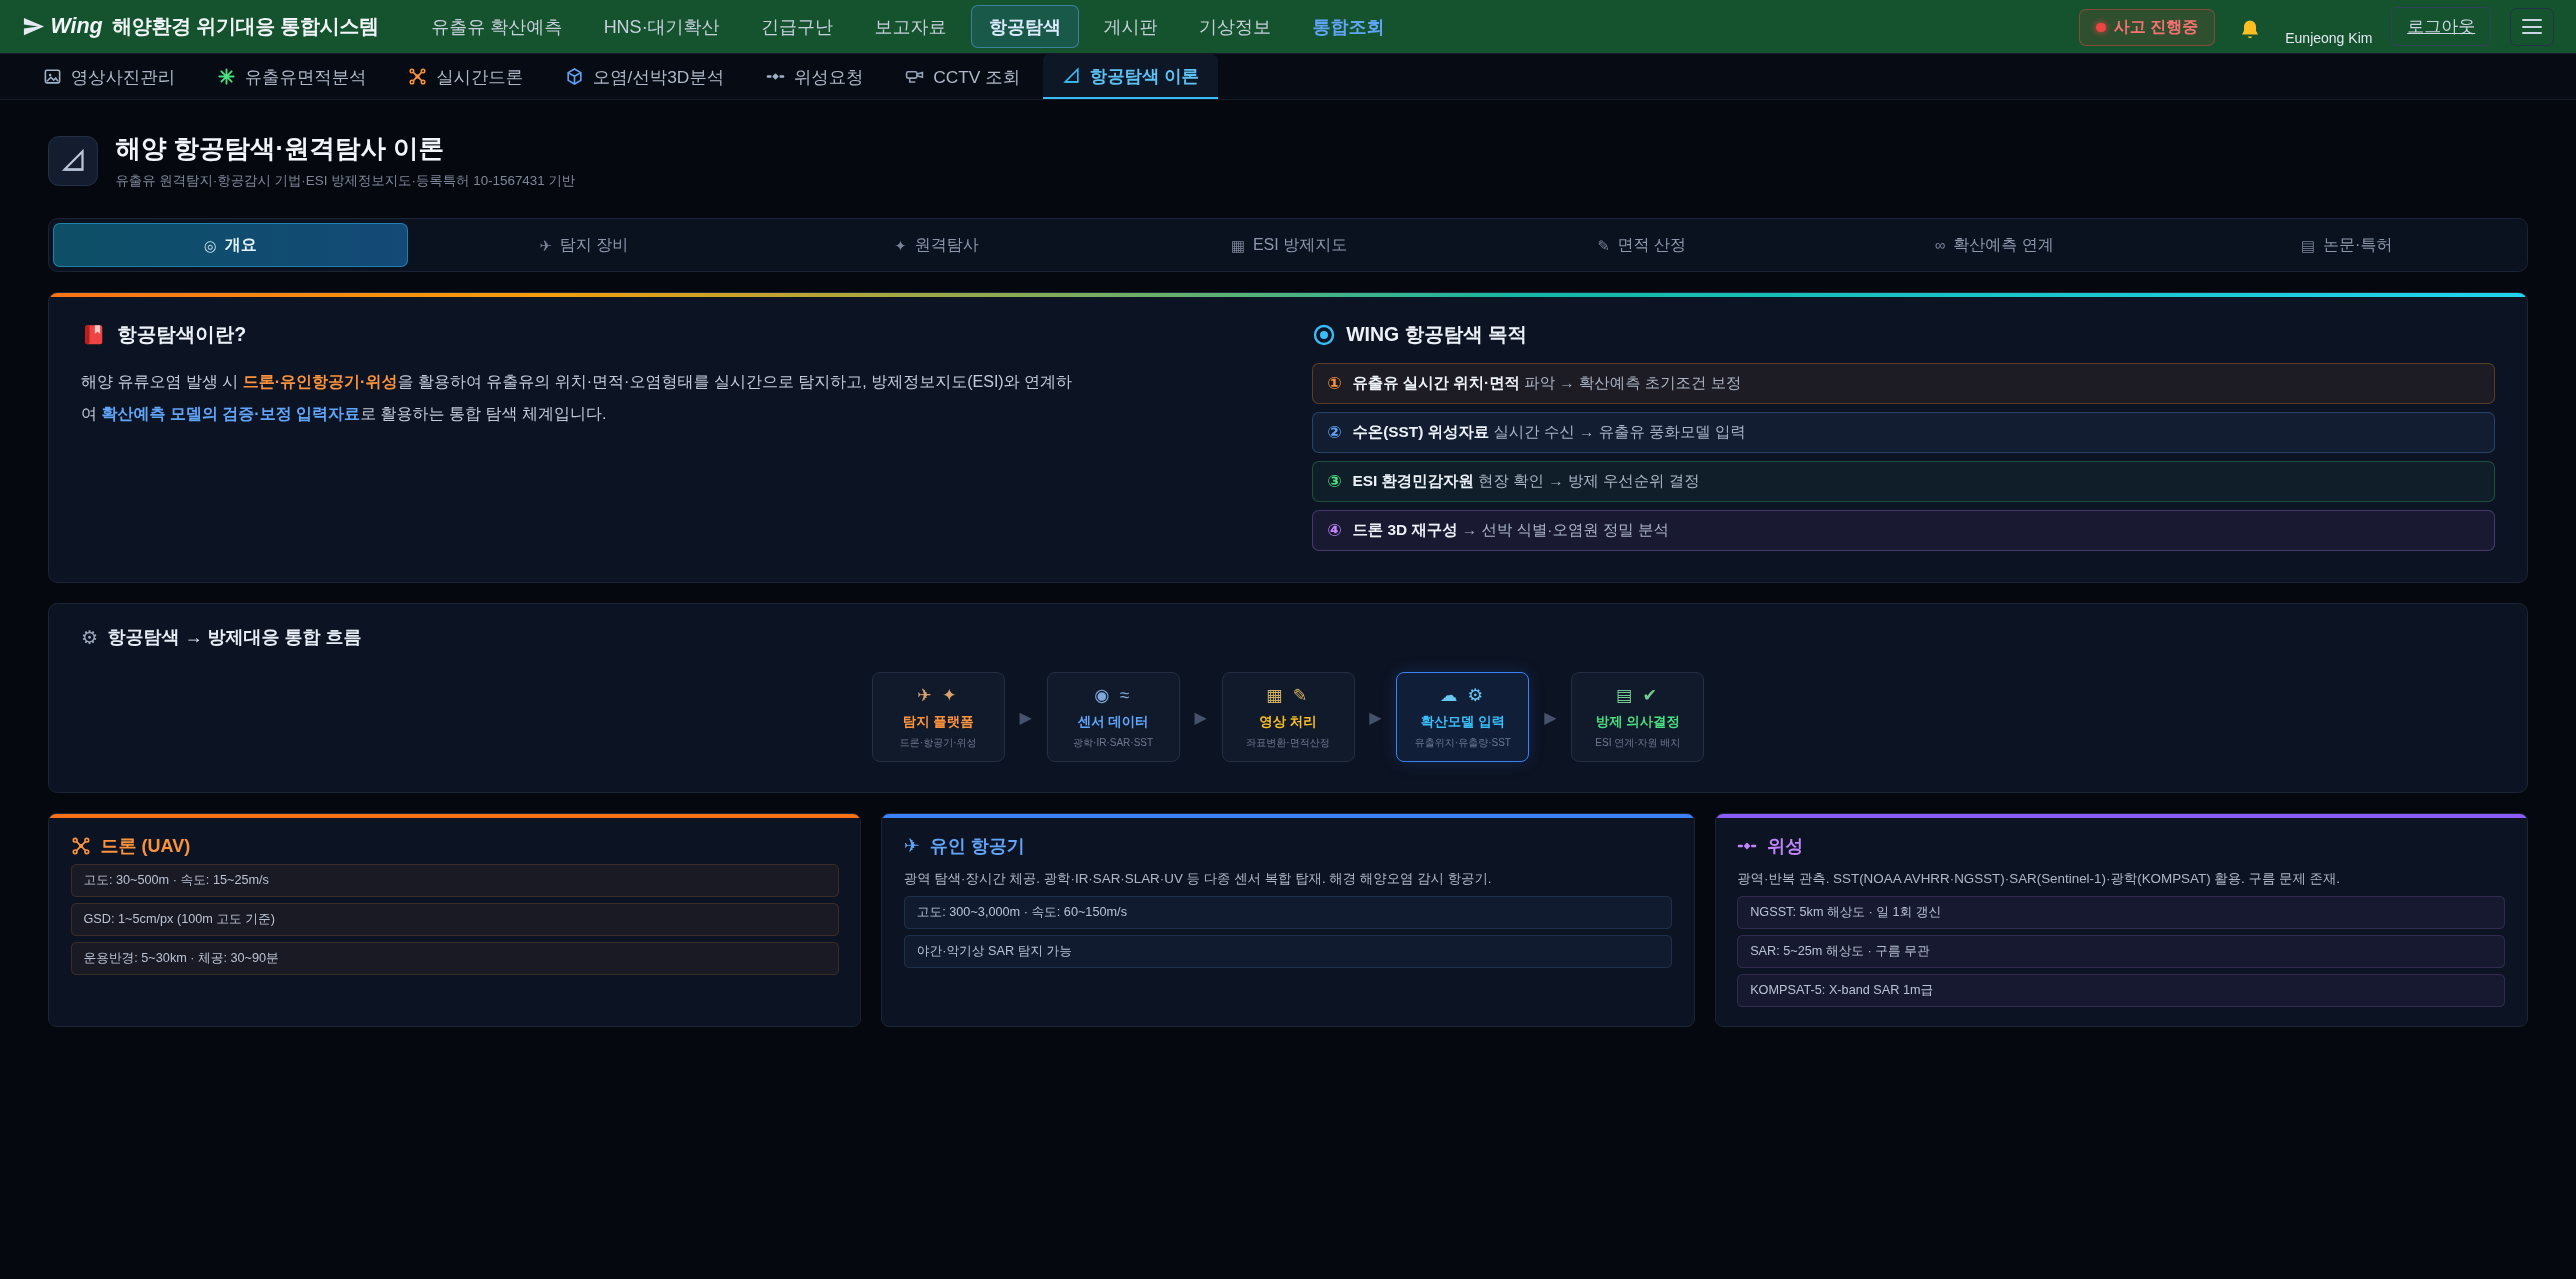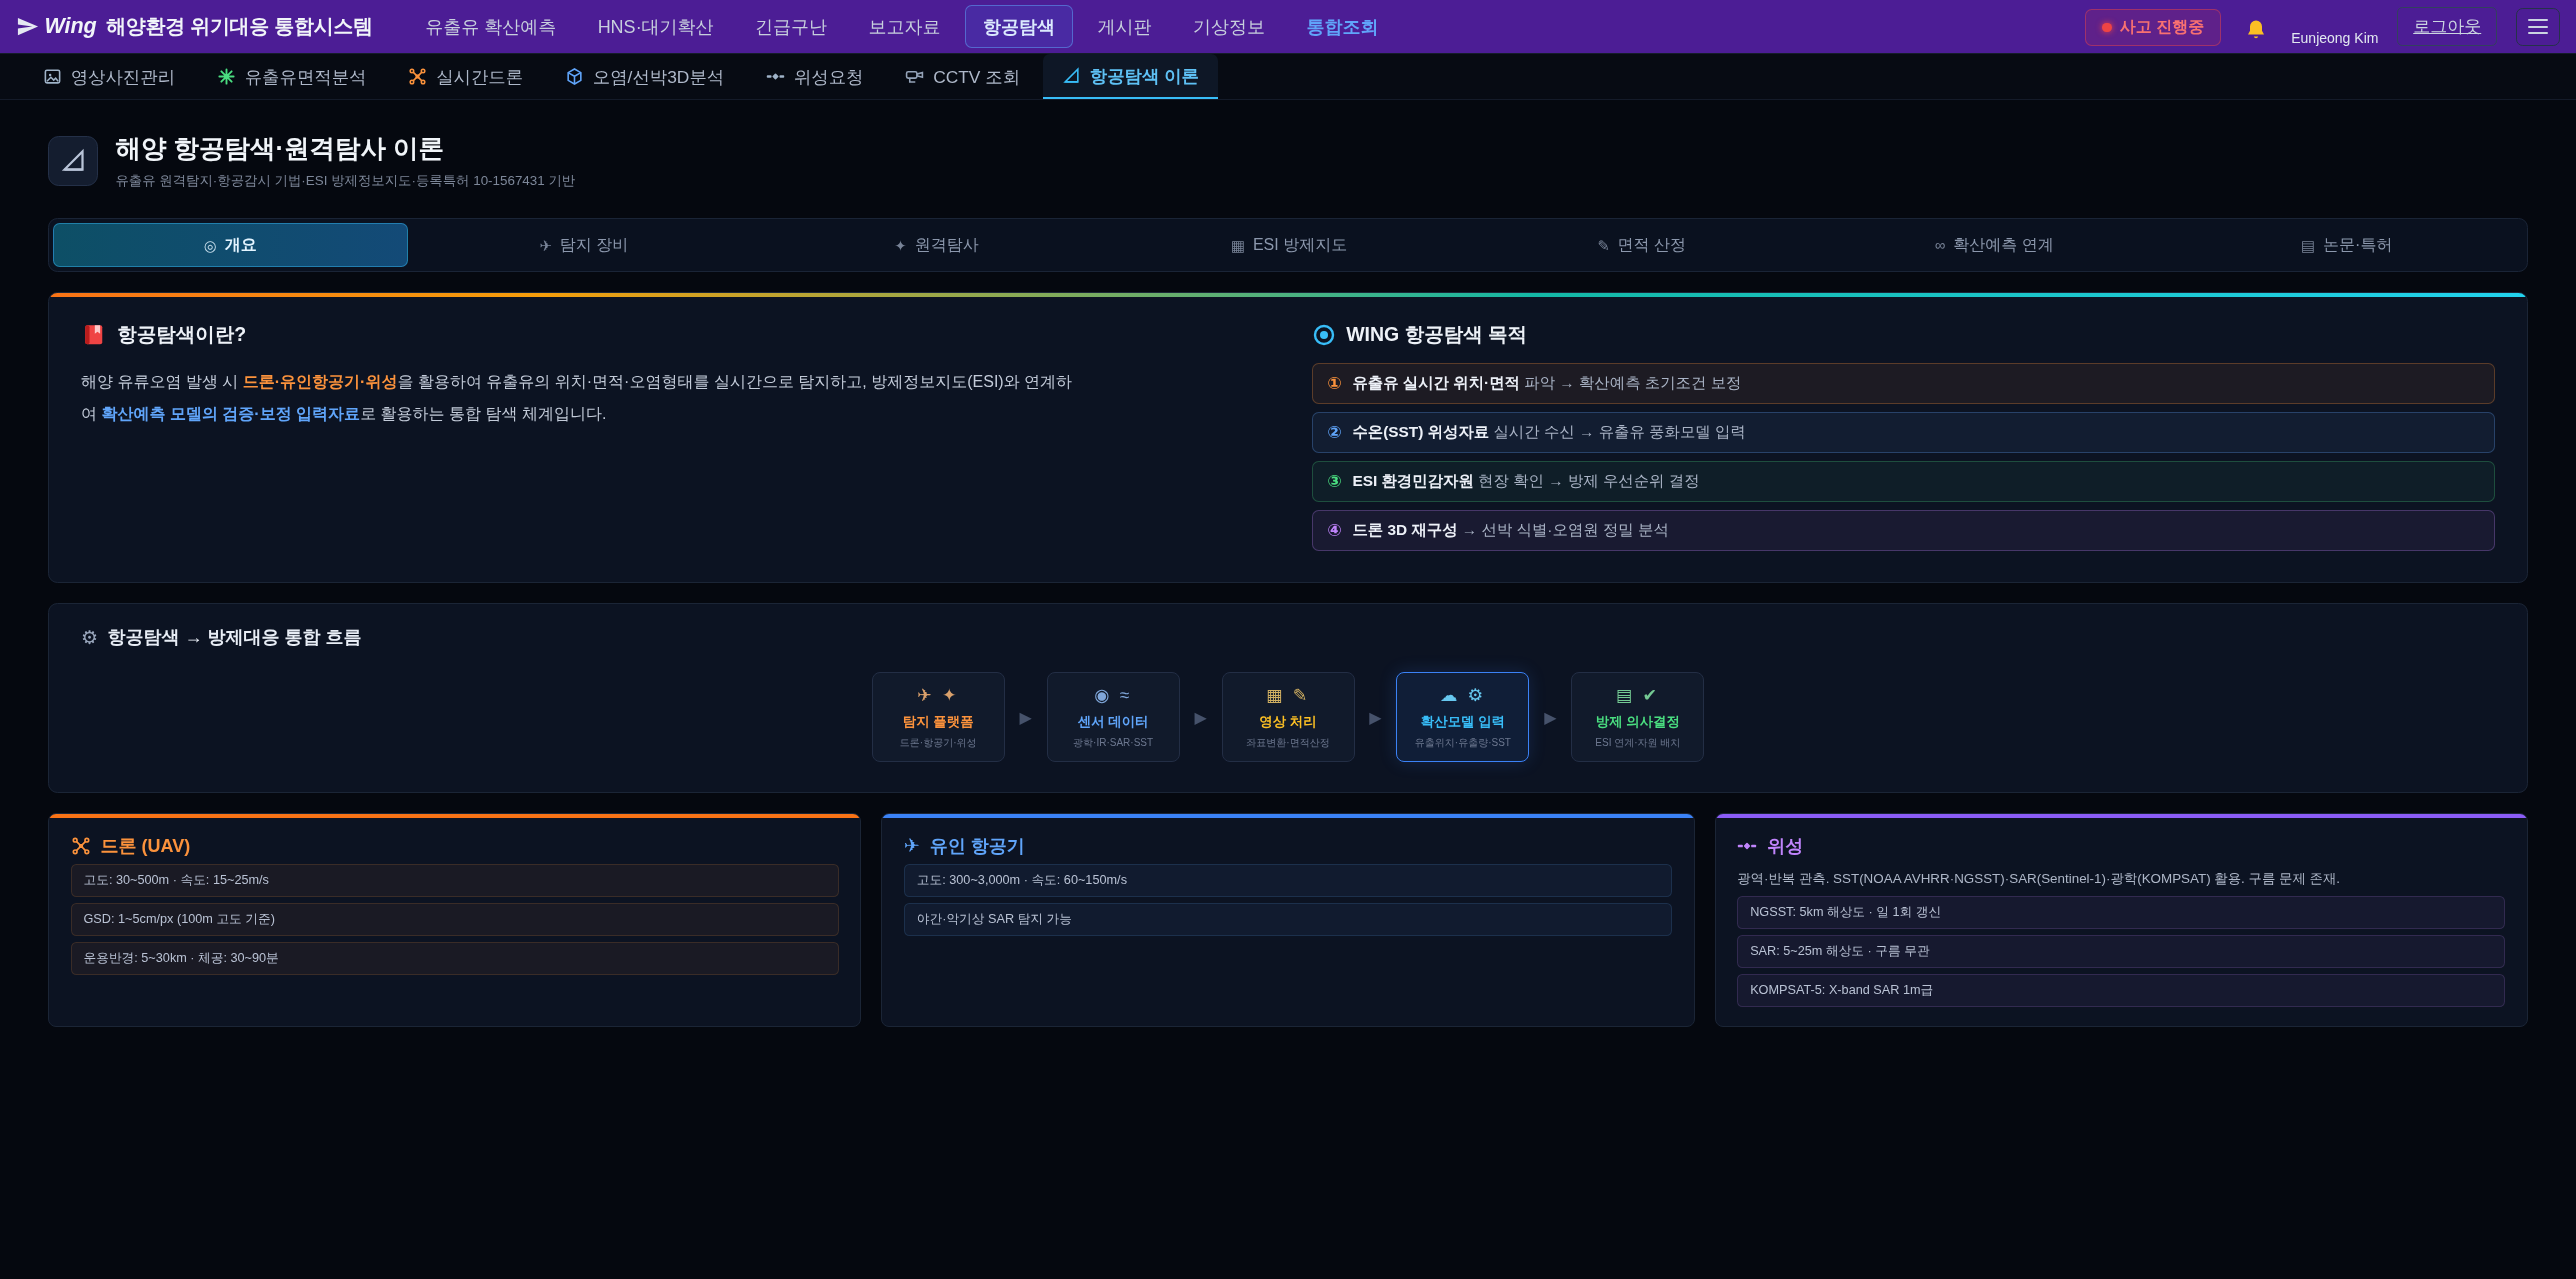--- a/index.html
+++ b/index.html
@@ -5,22 +5,22 @@
   * { margin:0; padding:0; box-sizing:border-box; }
   html,body { background:#05080f; }
   body {
     width:2576px; min-height:1279px;
     font-family:"Liberation Sans","DejaVu Sans",sans-serif;
     color:#e5e9f2;
   }
   svg { display:block; }
 
   
-  .topbar { height:54px; display:flex; align-items:center; padding:0 16px;
-            background:#4c1d95; border-bottom:0.7px solid #151c2a; }
+  .topbar { height:54px; display:flex; align-items:center; padding:0 22px;
+            background:#14532d; border-bottom:0.7px solid #151c2a; }
   .logo { display:flex; align-items:center; gap:9.4px; margin-right:35px; }
   .logo-mark { display:flex; align-items:center; gap:5.4px; font-size:21.5px; font-weight:bold; font-style:italic; color:#f1f5f9; }
   .app-title { font-size:20px; font-weight:bold; color:#f1f5f9; letter-spacing:-0.3px; }
   .nav { display:flex; align-items:center; gap:6.7px; }
   .nav-item { padding:8.7px 17.4px; border-radius:6.7px; font-size:18px; color:#c7cfdd; cursor:pointer; white-space:nowrap; }
   .nav-item.active { background:rgba(59,130,246,.14); border:0.7px solid rgba(96,165,250,.5); color:#dbeafe; font-weight:bold; }
   .nav-item.accent { color:#60a5fa; font-weight:bold; }
   .topbar-right { margin-left:auto; display:flex; align-items:flex-end; gap:19px; }
   .incident-badge { display:flex; align-items:center; gap:8px; padding:6.7px 16px; border-radius:6.7px;
                     background:rgba(239,68,68,.12); border:0.7px solid rgba(239,68,68,.45);
@@ -389,20 +389,21 @@
       </div>
     </section>
 
     <section class="card card-blue">
       <div class="card-accent"></div>
       <div class="card-body">
         <div class="card-title">
           <span class="plane-glyph">✈</span>
           <span>유인 항공기</span>
         </div>
+        <p class="card-desc">광역 탐색·장시간 체공. 광학·IR·SAR·SLAR·UV 등 다종 센서 복합 탑재. 해경 해양오염 감시 항공기.</p>
         <div class="spec">고도: 300~3,000m · 속도: 60~150m/s</div>
         <div class="spec">야간·악기상 SAR 탐지 가능</div>
       </div>
     </section>
 
     <section class="card card-purple">
       <div class="card-accent"></div>
       <div class="card-body">
         <div class="card-title">
           <svg width="20" height="20" viewBox="0 0 24 24" fill="#c084fc">

